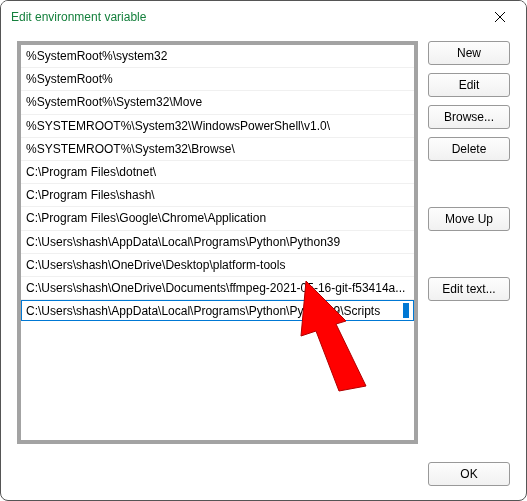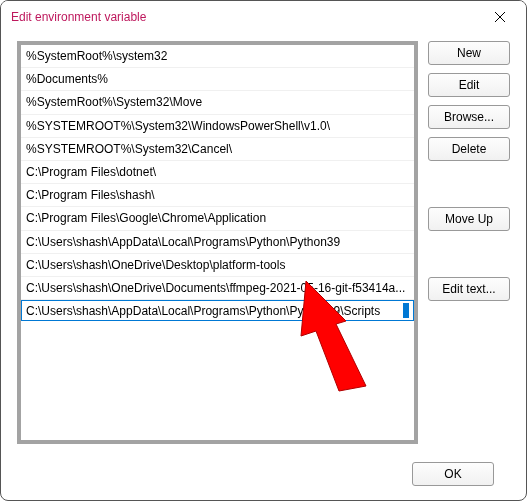--- a/index.html
+++ b/index.html
@@ -21,21 +21,21 @@
     .titlebar {
       height: 32px;
       display: flex;
       align-items: center;
       padding: 0 10px;
       background: #fff;
     }
     .titlebar-title {
       flex: 1;
       font-size: 12px;
-      color: #be185d;
+      color: #15803d;
     }
     .titlebar-close {
       width: 40px;
       height: 28px;
       display: flex;
       align-items: center;
       justify-content: center;
       cursor: pointer;
       margin-right: -4px;
     }
@@ -107,21 +107,21 @@
       cursor: pointer;
       display: flex;
       align-items: center;
       justify-content: center;
       padding: 0 4px;
     }
     .spacer-large { height: 30px; }
     .footer {
       position: absolute;
       bottom: 14px;
-      right: 32px;
+      right: 16px;
       display: flex;
       gap: 16px;
     }
     .footer .btn {
       width: 82px;
     }
     .arrow-cursor {
       position: absolute;
       left: 290px;
       top: 275px;
@@ -138,24 +138,24 @@
     <svg viewBox="0 0 10 10">
       <line x1="0" y1="0" x2="10" y2="10" stroke="#000" stroke-width="1"></line>
       <line x1="10" y1="0" x2="0" y2="10" stroke="#000" stroke-width="1"></line>
     </svg>
   </div>
 </div>
 
 <div class="content">
   <div class="listbox">
     <div class="list-item">%SystemRoot%\system32</div>
-    <div class="list-item">%Documents%</div>
+    <div class="list-item">%SystemRoot%</div>
     <div class="list-item">%SystemRoot%\System32\Move</div>
     <div class="list-item">%SYSTEMROOT%\System32\WindowsPowerShell\v1.0\</div>
-    <div class="list-item">%SYSTEMROOT%\System32\Cancel\</div>
+    <div class="list-item">%SYSTEMROOT%\System32\Browse\</div>
     <div class="list-item">C:\Program Files\dotnet\</div>
     <div class="list-item">C:\Program Files\shash\</div>
     <div class="list-item">C:\Program Files\Google\Chrome\Application</div>
     <div class="list-item">C:\Users\shash\AppData\Local\Programs\Python\Python39</div>
     <div class="list-item">C:\Users\shash\OneDrive\Desktop\platform-tools</div>
     <div class="list-item">C:\Users\shash\OneDrive\Documents\ffmpeg-2021-05-16-git-f53414a...</div>
     <div class="list-item editing">
       <input class="edit-input" value="C:\Users\shash\AppData\Local\Programs\Python\Python39\Scripts" style="">
       <span class="edit-cursor"></span>
     </div>

